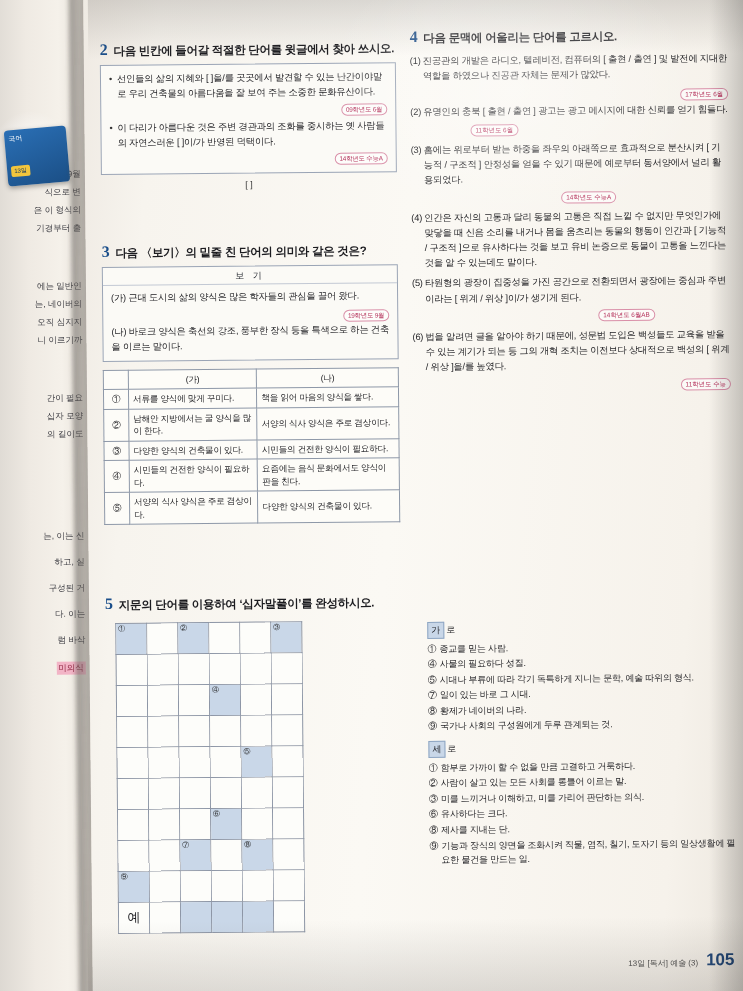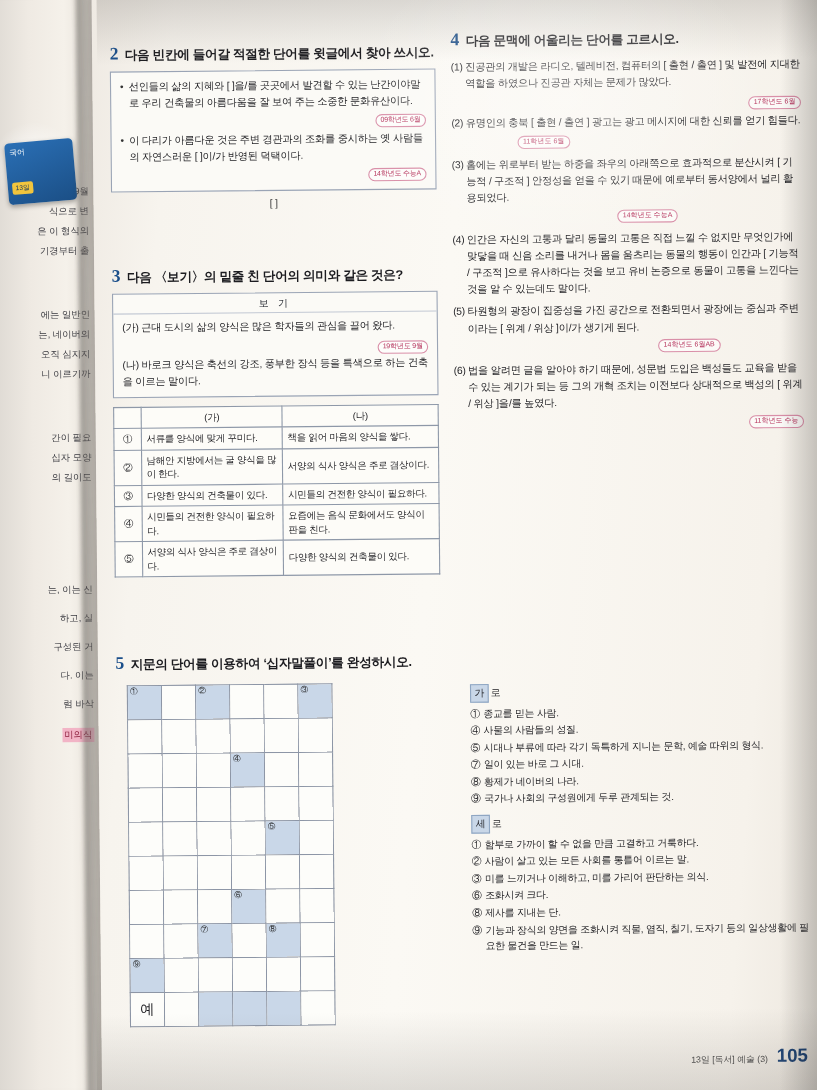--- a/index.html
+++ b/index.html
@@ -546,33 +546,33 @@
         </tr>
       </tbody>
         </table>
     </div>
 
     <div class="cw-clues">
       <div class="clue-head">
         <span class="bx">가</span><span>로</span>
       </div>
       <div class="clue"><span class="cnum2">①</span><span>종교를 믿는 사람.</span></div>
-      <div class="clue"><span class="cnum2">④</span><span>사물의 사람들의 성질.</span></div>
+      <div class="clue"><span class="cnum2">④</span><span>사물의 필요하다 성질.</span></div>
       <div class="clue"><span class="cnum2">⑤</span><span>시대나 부류에 따라 각기 독특하게 지니는 문학, 예술 따위의 형식.</span></div>
       <div class="clue"><span class="cnum2">⑦</span><span>일이 있는 바로 그 시대.</span></div>
       <div class="clue"><span class="cnum2">⑧</span><span>황제가 네이버의 나라.</span></div>
       <div class="clue"><span class="cnum2">⑨</span><span>국가나 사회의 구성원에게 두루 관계되는 것.</span></div>
 
       <div class="clue-head" style="margin-top:6px;">
         <span class="bx">세</span><span>로</span>
       </div>
       <div class="clue"><span class="cnum2">①</span><span>함부로 가까이 할 수 없을 만큼 고결하고 거룩하다.</span></div>
       <div class="clue"><span class="cnum2">②</span><span>사람이 살고 있는 모든 사회를 통틀어 이르는 말.</span></div>
       <div class="clue"><span class="cnum2">③</span><span>미를 느끼거나 이해하고, 미를 가리어 판단하는 의식.</span></div>
-      <div class="clue"><span class="cnum2">⑥</span><span>조화시켜 크다.</span></div>
+      <div class="clue"><span class="cnum2">⑥</span><span>유사하다는 크다.</span></div>
       <div class="clue"><span class="cnum2">⑧</span><span>제사를 지내는 단.</span></div>
       <div class="clue"><span class="cnum2">⑨</span><span>기능과 장식의 양면을 조화시켜 직물, 염직, 칠기, 도자기 등의 일상생활에 필요한 물건을 만드는 일.</span></div>
     </div>
 
     <div class="footer">
       <span class="fl">13일 [독서] 예술 (3)</span>
       <span class="pg">105</span>
     </div>
   </div>
 

